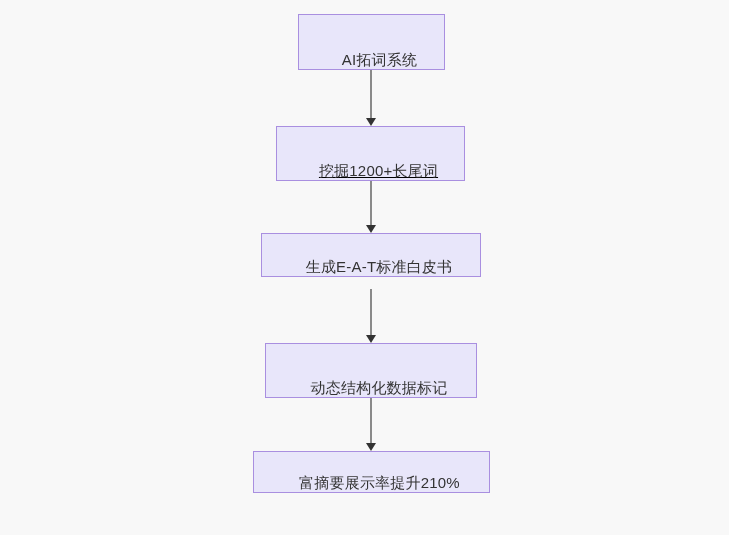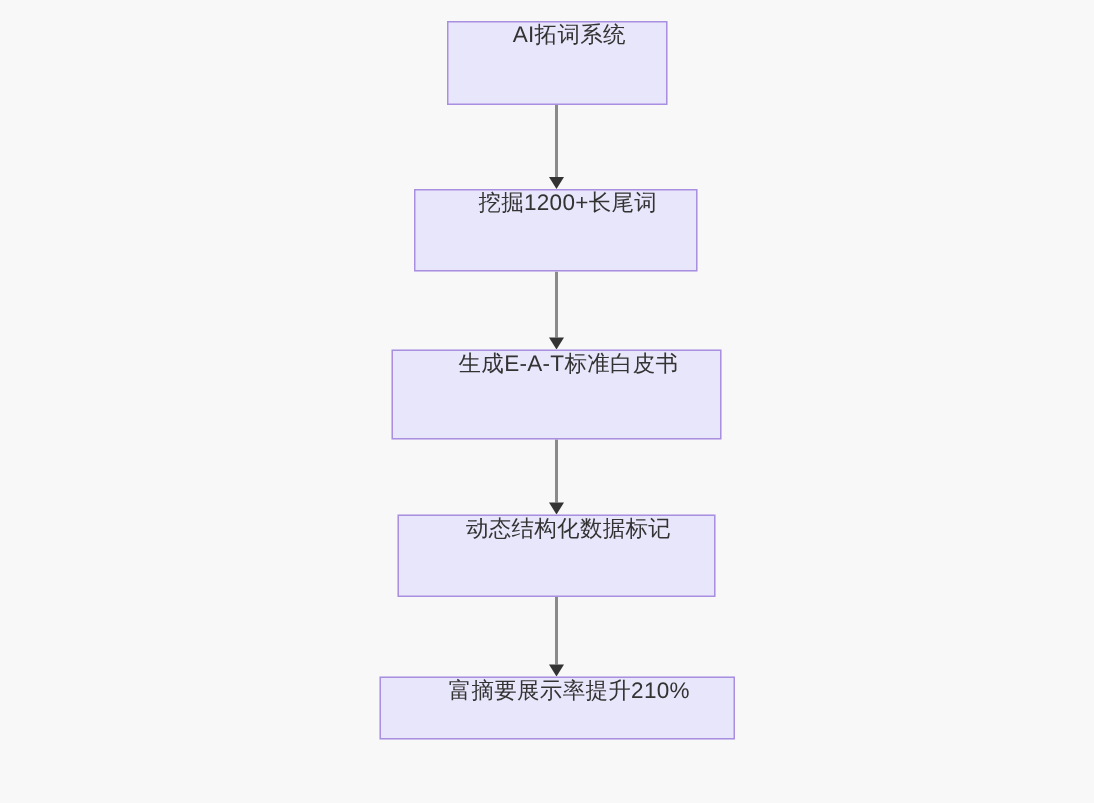--- a/index.html
+++ b/index.html
@@ -20,21 +20,21 @@
     height: 535px;
     background: #f8f8f8;
   }
 
   .node {
     position: absolute;
     box-sizing: border-box;
     background: #e8e6fa;
     border: 1.5px solid #a98fe0;
     display: flex;
-    align-items: flex-start;
+    align-items: flex-end;
     justify-content: center;
     z-index: 2;
     padding-left: 16px;
   }
 
   .node-label {
     color: #333333;
     font-size: 15px;
     line-height: 1.2;
     letter-spacing: 0.2px;
@@ -60,22 +60,22 @@
     left: -4px;
     width: 0;
     height: 0;
     border-left: 5px solid transparent;
     border-right: 5px solid transparent;
     border-top: 8px solid #333333;
   }
 
   
   #node-0 { left: 298px; top: 14px;  width: 147px; height: 56px; }
-  #node-1 { left: 276px; top: 126px; width: 189px; height: 55px; }
-  #node-2 { left: 261px; top: 233px; width: 220px; height: 60px; }
+  #node-1 { left: 276px; top: 126px; width: 189px; height: 55px; text-decoration: underline; }
+  #node-2 { left: 261px; top: 233px; width: 220px; height: 44px; }
   #node-3 { left: 265px; top: 343px; width: 212px; height: 55px; font-family: Liberation Serif, serif; }
   #node-4 { left: 253px; top: 451px; width: 237px; height: 42px; }
 
   
   #edge-0 { left: 370px; top: 70px;  height: 56px; }
   #edge-1 { left: 370px; top: 181px; height: 52px; }
   #edge-2 { left: 370px; top: 289px; height: 54px; }
   #edge-3 { left: 370px; top: 398px; height: 53px; }
 </style>
 </head>

